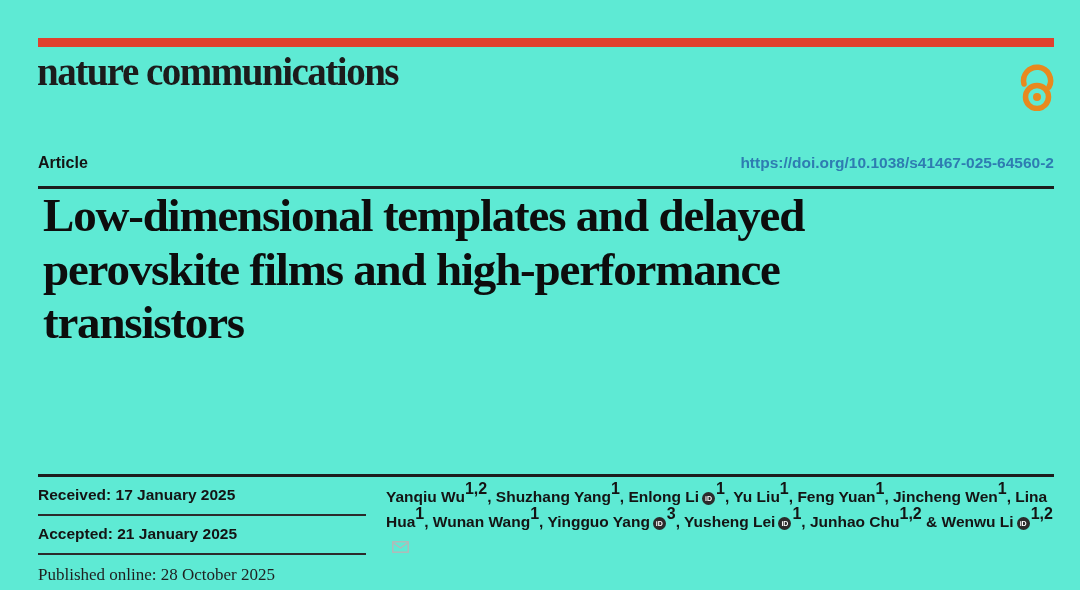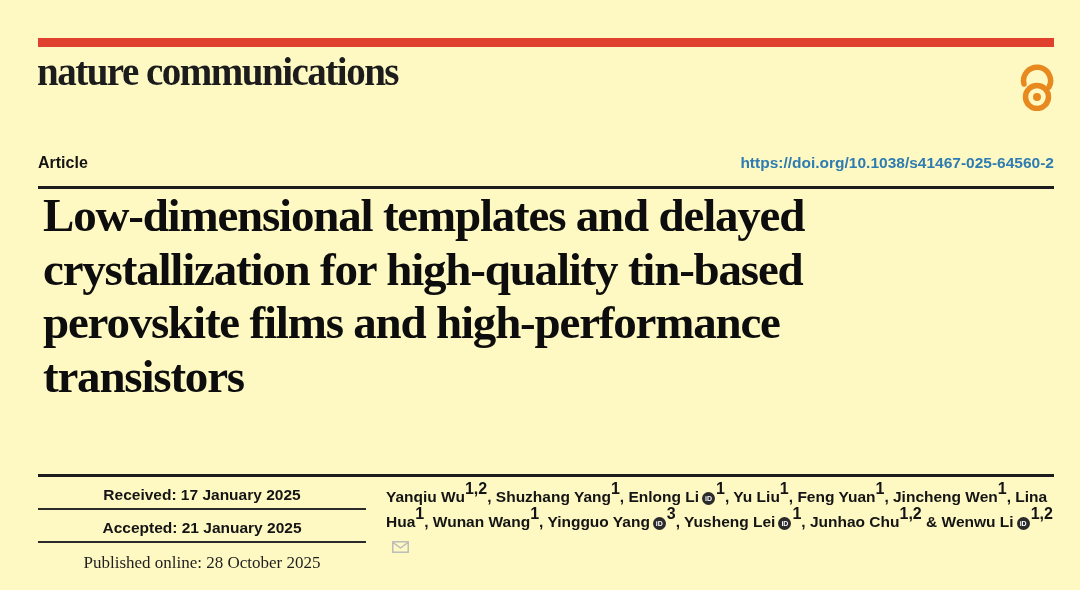--- a/index.html
+++ b/index.html
@@ -1,17 +1,17 @@
 <!DOCTYPE html>
 <html><head>
 <meta charset="utf-8">
 <style>
   html,body{margin:0;padding:0;background:#ffffff;}
   .page{
-    position:relative;width:1080px;height:590px;background:#fef9c3;
+    position:relative;width:1080px;height:590px;background:#5eead4;
     font-family:"Liberation Sans",sans-serif;color:#1a1a1a;overflow:hidden;
   }
   .topbar{position:absolute;left:38px;top:38px;width:1016px;height:9px;background:#e0412f;}
   .logo{
     position:absolute;left:37px;top:49px;
     font-family:"Liberation Serif",serif;font-weight:700;font-size:39px;
     letter-spacing:-1.5px;color:#1c1c1c;white-space:nowrap;
   }
   .oa-icon{position:absolute;left:1012px;top:53px;}
   .meta-row{
@@ -25,22 +25,22 @@
   .title{
     position:absolute;left:43px;top:189px;width:1010px;margin:0;
     font-family:"Liberation Serif",serif;font-weight:700;font-size:47px;
     line-height:53.5px;letter-spacing:-1.2px;color:#0d0d0d;
   }
   .bottom{position:absolute;left:38px;top:474px;width:1016px;}
   .top-rule{width:100%;height:2.5px;}
   .cols{display:flex;align-items:flex-start;}
   .dates-col{width:328px;flex:0 0 328px;}
   .date-row{
-    padding:9px 0 4px;border-bottom:2px solid #2b2b2b;
-    font-weight:700;font-size:15.5px;color:#141414;text-align:center;
+    padding:9px 0 10px;border-bottom:2px solid #2b2b2b;
+    font-weight:700;font-size:15.5px;color:#141414;
   }
   .date-row.serif{
     border-bottom:none;font-family:"Liberation Serif",serif;
     font-weight:400;font-size:17px;color:#1f1f1f;padding-top:10px;
   }
   .authors{
     flex:1;margin-left:20px;padding-top:7px;
     font-weight:700;font-size:15.5px;line-height:25px;color:#141414;
   }
   .authors sup{font-size:16px;line-height:0;position:relative;top:-1px;letter-spacing:0;}
@@ -69,21 +69,20 @@
 
   <div class="meta-row">
     <span class="article-label">Article</span>
     <a class="doi" href="#">https://doi.org/10.1038/s41467-025-64560-2</a>
   </div>
 
   <div class="rule header-rule"></div>
 
   <h1 class="title">
     <div>Low-dimensional templates and delayed</div>
-    <div>crystallization for high-quality tin-based</div>
     <div>perovskite films and high-performance</div>
     <div>transistors</div>
   </h1>
 
   <div class="bottom">
     <div class="rule top-rule"></div>
     <div class="cols">
       <div class="dates-col">
         <div class="date-row">Received: 17 January 2025</div>
         <div class="date-row">Accepted: 21 January 2025</div>

